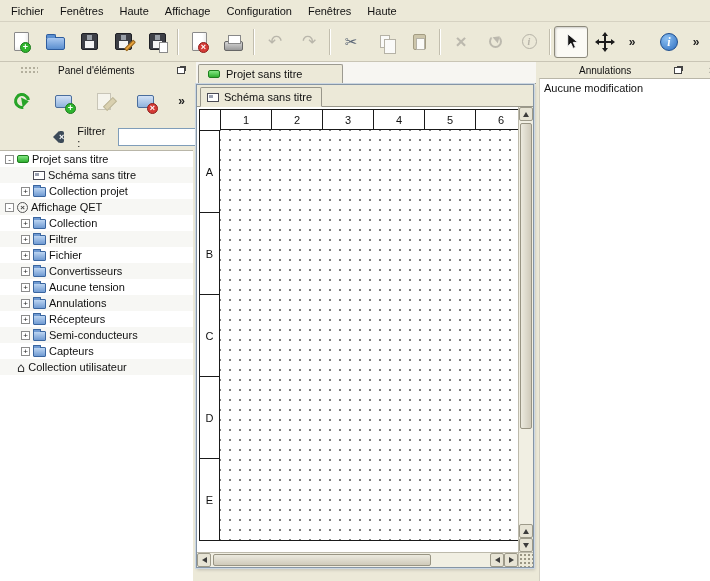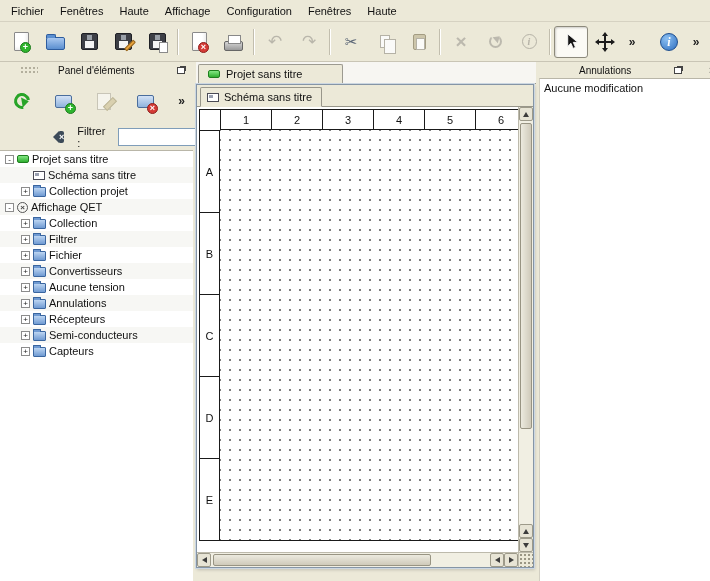--- a/index.html
+++ b/index.html
@@ -332,20 +332,25 @@
         <div class="tree-row lvl1">
           <span class="exp">+</span>
           <span class="t-folder"></span>
           <span class="tree-label">Semi-conducteurs</span>
         </div>
         <div class="tree-row lvl1">
           <span class="exp">+</span>
           <span class="t-folder"></span>
           <span class="tree-label">Capteurs</span>
         </div>
+        <div class="tree-row">
+          <span class="exp exp-hidden"></span>
+          <span class="t-home"></span>
+          <span class="tree-label">Collection utilisateur</span>
+        </div>
       </div>
     </aside>
 
     <section class="mdi">
       <div class="mdi-tabbar">
         <div class="mdi-tab">
           <span class="t-proj"></span>
           <span>Projet sans titre</span>
         </div>
       </div>

